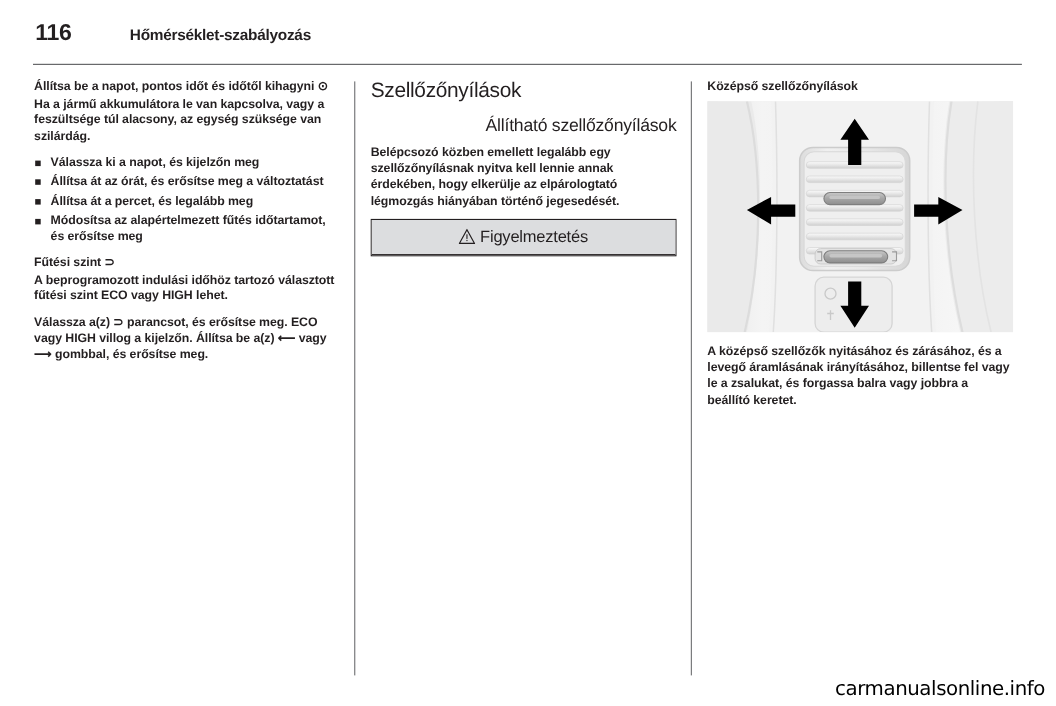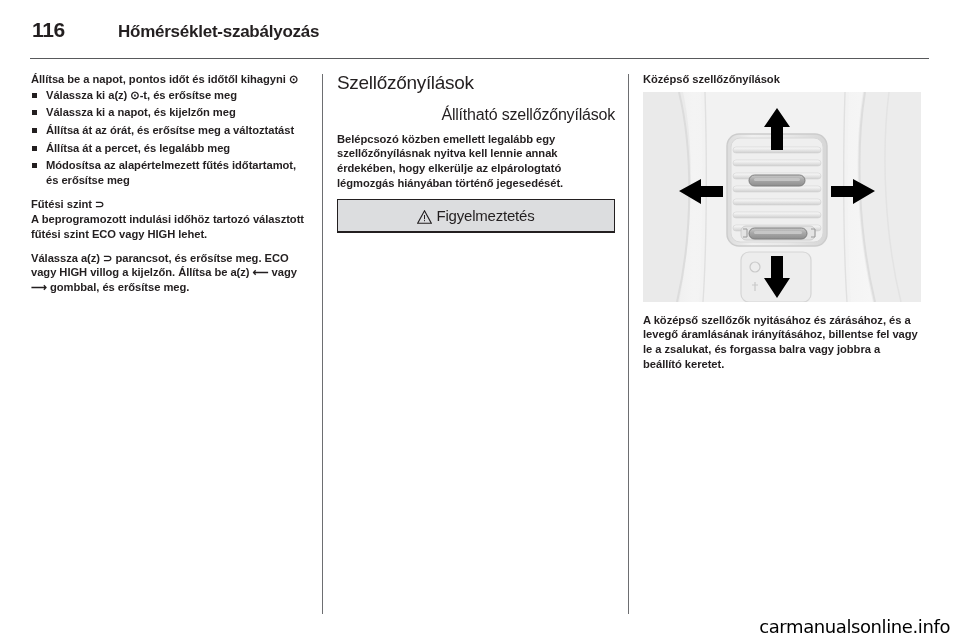--- a/index.html
+++ b/index.html
@@ -36,21 +36,21 @@
     align-items: baseline;
   }
   .page-number {
     font-size: 21px;
     font-weight: bold;
     letter-spacing: -0.3px;
     width: 86px;
     flex: 0 0 86px;
   }
   .chapter-title {
-    font-size: 17px;
+    font-size: 14px;
     font-weight: bold;
     letter-spacing: -0.25px;
   }
   .header-rule {
     position: absolute;
     left: 30px;
     top: 58px;
     width: 899px;
     height: 1px;
     background: #58595b;
@@ -146,21 +146,20 @@
     background: #fff;
   }
   .warnbox-head {
     background: #dcdddf;
     border-bottom: 1px solid #231f20;
     text-align: center;
     padding: 7px 4px 7px 4px;
     font-size: 15px;
     letter-spacing: -0.2px;
     display: flex;
-    align-items: center;
     justify-content: center;
     gap: 4px;
   }
   .warn-icon {
     display: inline-block;
     width: 15px;
     height: 14px;
     position: relative;
     top: 1px;
   }
@@ -207,23 +206,23 @@
 
   <div class="columns">
 
     <div class="vrule vrule-1"></div>
     <div class="vrule vrule-2"></div>
 
     <div class="col col-1">
 
       <h3 class="run">Állítsa be a napot, pontos időt és időtől kihagyni ⊙</h3>
 
+      <p class="body">Ha a jármű akkumulátora le van kapcsolva, vagy a feszültsége túl alacsony, az egység szüksége van szilárdág.</p>
 
       <ul class="bullets">
-        <li>Válassza ki a(z) ⊙-t, és erősítse meg</li>
         <li>Válassza ki a napot, és kijelzőn meg</li>
         <li>Állítsa át az órát, és erősítse meg a változtatást</li>
         <li>Állítsa át a percet, és legalább meg</li>
         <li>Módosítsa az alapértelmezett fűtés időtartamot, és erősítse meg</li>
       </ul>
 
       <h3 class="run">Fűtési szint ⊃</h3>
       <p class="body">A beprogramozott indulási időhöz tartozó választott fűtési szint ECO vagy HIGH lehet.</p>
       <p class="body">Válassza a(z) ⊃ parancsot, és erősítse meg. ECO vagy HIGH villog a kijelzőn. Állítsa be a(z) ⟵ vagy ⟶ gombbal, és erősítse meg.</p>
     </div>

